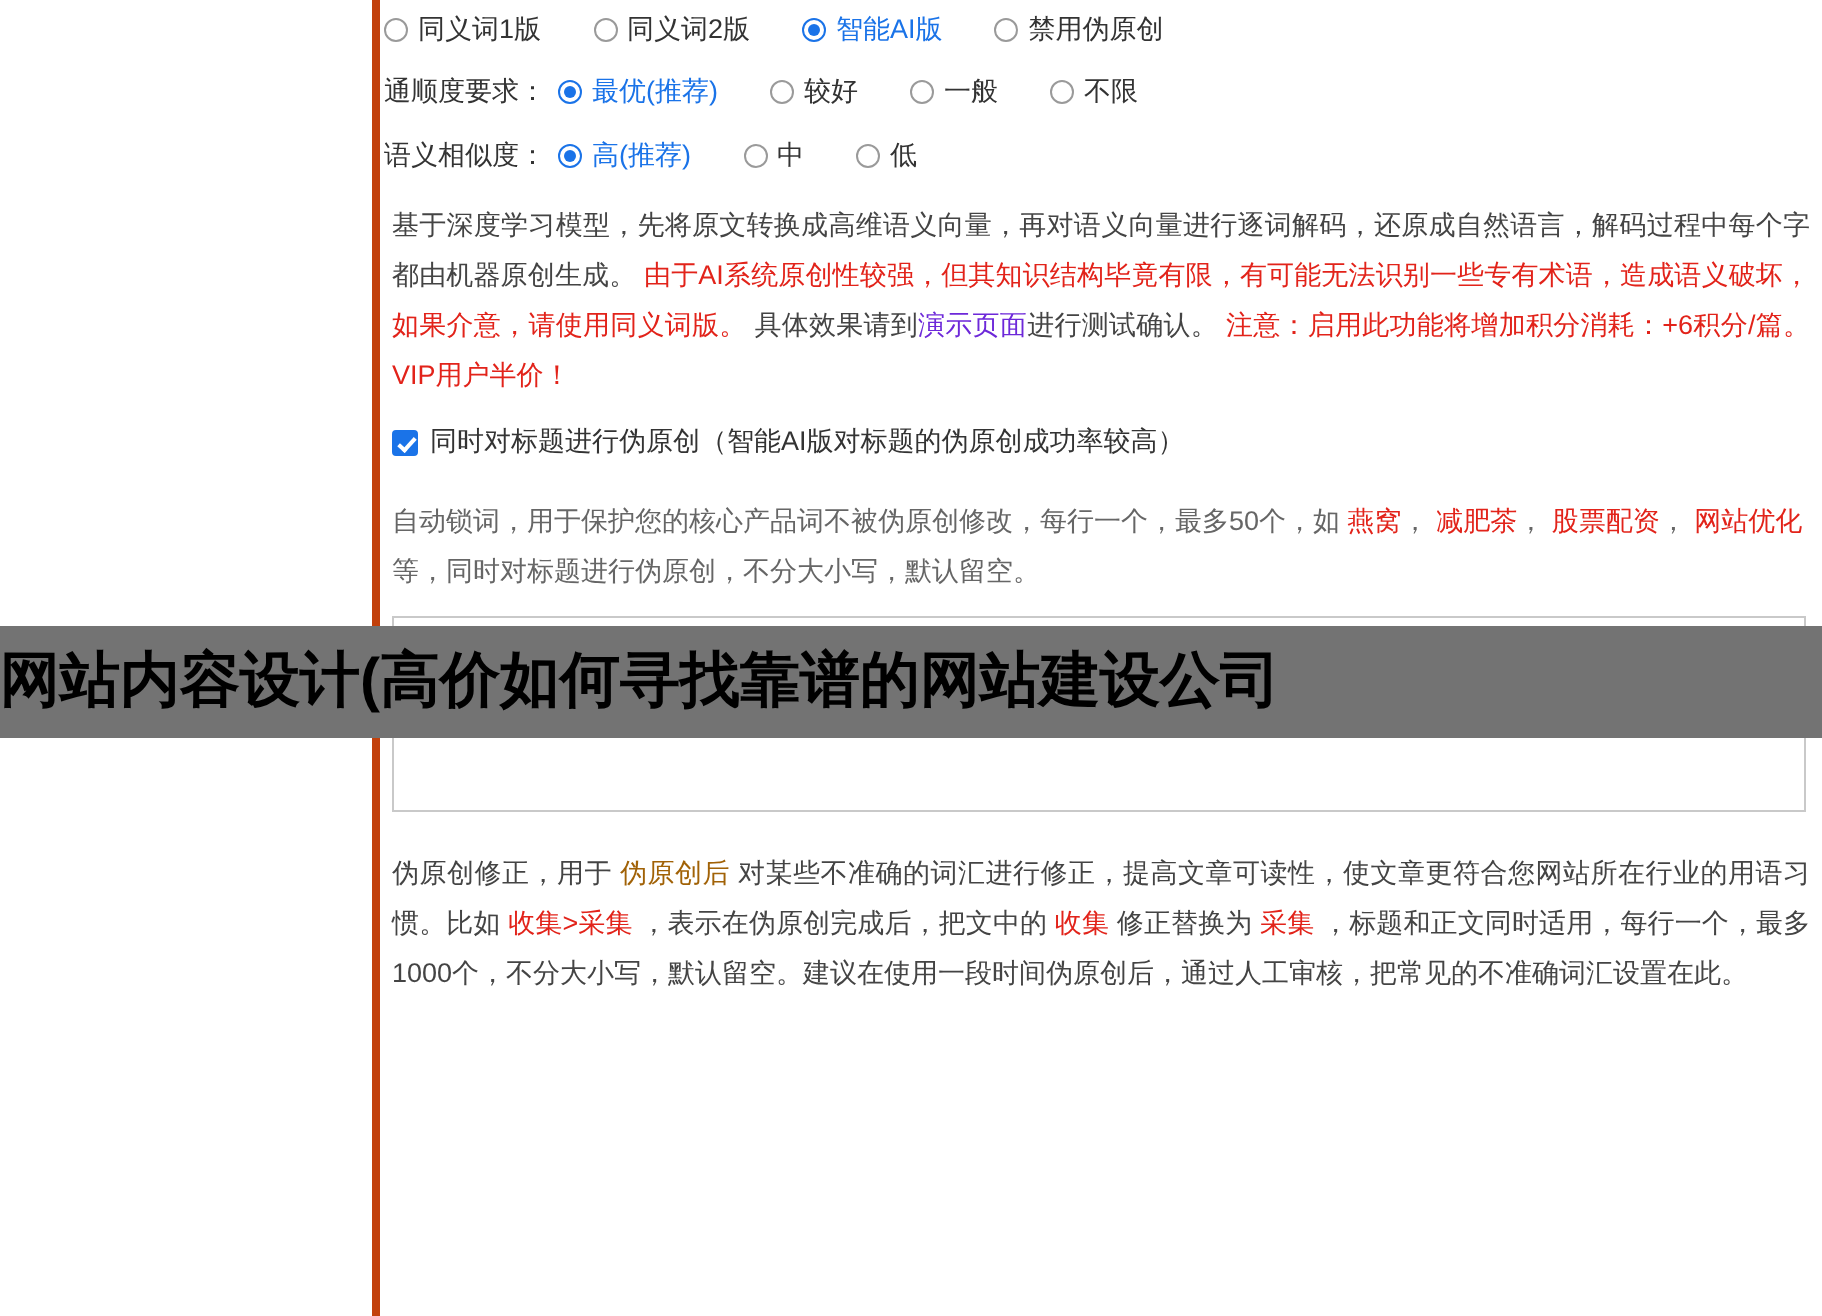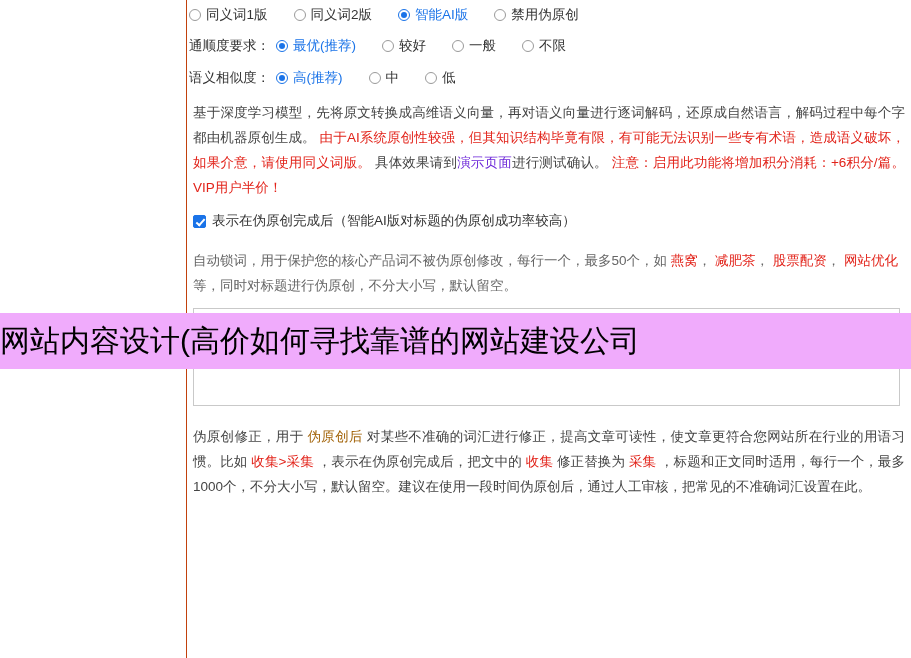--- a/index.html
+++ b/index.html
@@ -16,21 +16,21 @@
     color: #333333;
     overflow: hidden;
   }
   .panel {
     position: absolute;
     left: 186px;
     top: 0;
     width: 725px;
     height: 658px;
     background: #ffffff;
-    border-left: 1px solid #c2410c;
+    border-left: 4px solid #c2410c;
     box-sizing: border-box;
     padding: 0 2px;
   }
   .row {
     display: flex;
     align-items: center;
     flex-wrap: wrap;
   }
   .radio-row {
     padding: 6px 0 6px 0;
@@ -175,24 +175,25 @@
   }
   .desc2 .hl2 {
     color: #e2231a;
   }
   .overlay-band {
     position: absolute;
     left: 0;
     top: 313px;
     width: 911px;
     height: 56px;
-    background: #f0abfc;
+    background: #737373;
     display: flex;
     align-items: flex-start;
     overflow: hidden;
+    font-weight: bold;
   }
   .overlay-text {
     font-size: 30px;
     color: #000000;
     white-space: nowrap;
     line-height: 56px;
     padding-left: 0px;
     letter-spacing: 0px;
   }
   .left-col {
@@ -268,21 +269,21 @@
 
   <div class="desc">
     <span>基于深度学习模型，先将原文转换成高维语义向量，再对语义向量进行逐词解码，还原成自然语言，解码过程中每个字都由机器原创生成。</span>
     <span class="red">由于AI系统原创性较强，但其知识结构毕竟有限，有可能无法识别一些专有术语，造成语义破坏，如果介意，请使用同义词版。</span>
     <span>具体效果请到</span><span class="link">演示页面</span><span>进行测试确认。</span>
     <span class="red">注意：启用此功能将增加积分消耗：+6积分/篇。VIP用户半价！</span>
   </div>
 
   <div class="check-row">
     <span class="checkbox"></span>
-    <span class="check-label">表示在伪原创完成后（智能AI版对标题的伪原创成功率较高）</span>
+    <span class="check-label">同时对标题进行伪原创（智能AI版对标题的伪原创成功率较高）</span>
   </div>
 
   <div class="note">
     <span>自动锁词，用于保护您的核心产品词不被伪原创修改，每行一个，最多50个，如</span>
     <span class="tag">燕窝</span>，
     <span class="tag">减肥茶</span>，
     <span class="tag">股票配资</span>，
     <span class="tag">网站优化</span>
     <span>等，同时对标题进行伪原创，不分大小写，默认留空。</span>
   </div>

